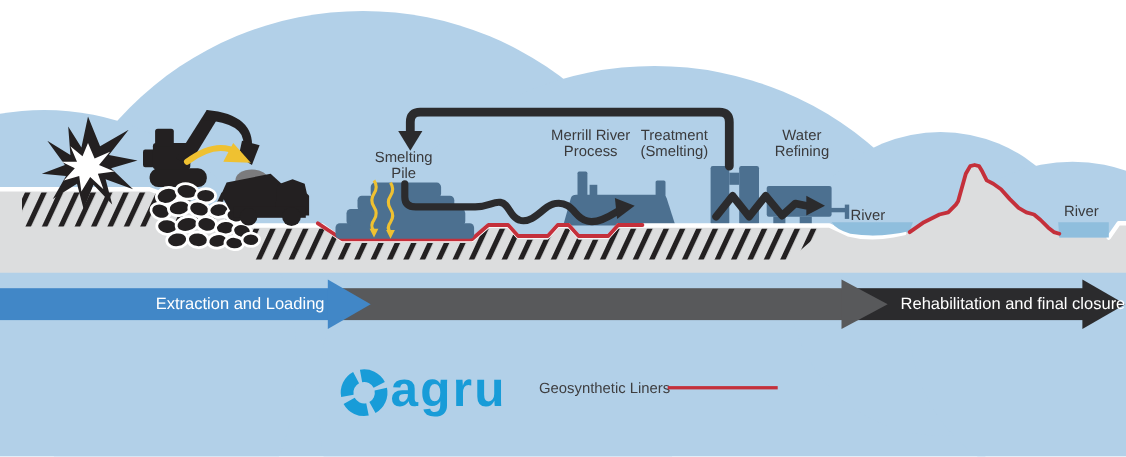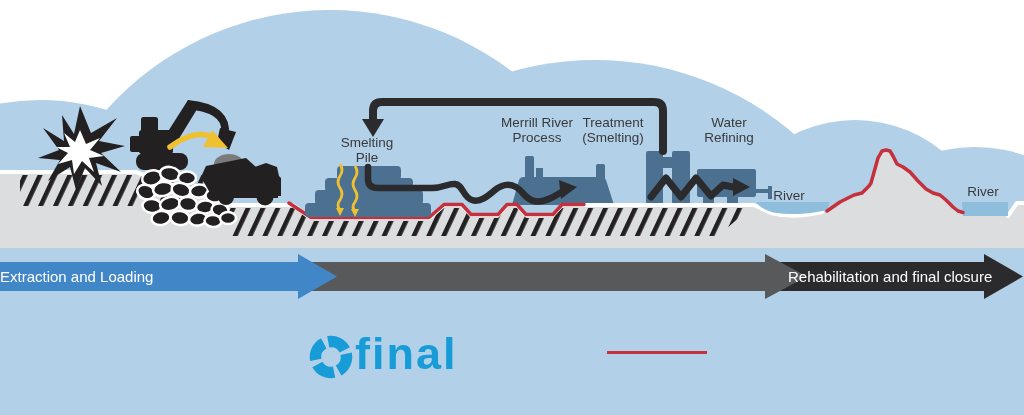--- a/index.html
+++ b/index.html
@@ -2,21 +2,21 @@
 <html><head>
 <meta charset="utf-8">
 <style>
   html,body{margin:0;padding:0;background:#ffffff;}
   #scene{position:relative;width:1024px;height:415px;overflow:hidden;
          font-family:"Liberation Sans",sans-serif;background:#ffffff;}
   #scene svg{position:absolute;left:0;top:0;}
   .lbl{position:absolute;color:#3a3a3c;font-size:13.5px;line-height:15px;
        text-align:center;white-space:nowrap;}
   .stage-lbl{position:absolute;color:#ffffff;font-size:15px;line-height:15px;
-       text-align:left;white-space:nowrap;top:269px;}
+       text-align:right;white-space:nowrap;top:269px;margin-left:15px;}
   .brand{position:absolute;left:355px;top:331px;color:#189CD8;
        font-size:45px;font-weight:bold;letter-spacing:2px;line-height:45px;}
   .legend-lbl{position:absolute;left:490px;top:345px;color:#3e3e40;font-size:13.5px;}
   .legend-line{position:absolute;left:607px;top:351px;width:100px;height:3px;background:#C4303B;}
 </style>
 </head>
 <body>
 
 <div id="scene">
 
@@ -206,16 +206,17 @@
 <div class="lbl" style="left:684px;top:115px;width:90px;">
   <div>Water</div>
   <div>Refining</div>
 </div>
 <div class="lbl" style="left:764px;top:188px;width:50px;">River</div>
 <div class="lbl" style="left:958px;top:184px;width:50px;">River</div>
 
 <div class="stage-lbl" style="left:0px;width:280px;">Extraction and Loading</div>
 <div class="stage-lbl" style="left:788px;width:220px;">Rehabilitation and final closure</div>
 
-<div class="brand">final</div>
+<div class="brand">agru</div>
+<div class="legend-lbl">Geosynthetic Liners</div>
 <div class="legend-line"></div>
 
 </div>
 
 </body></html>

